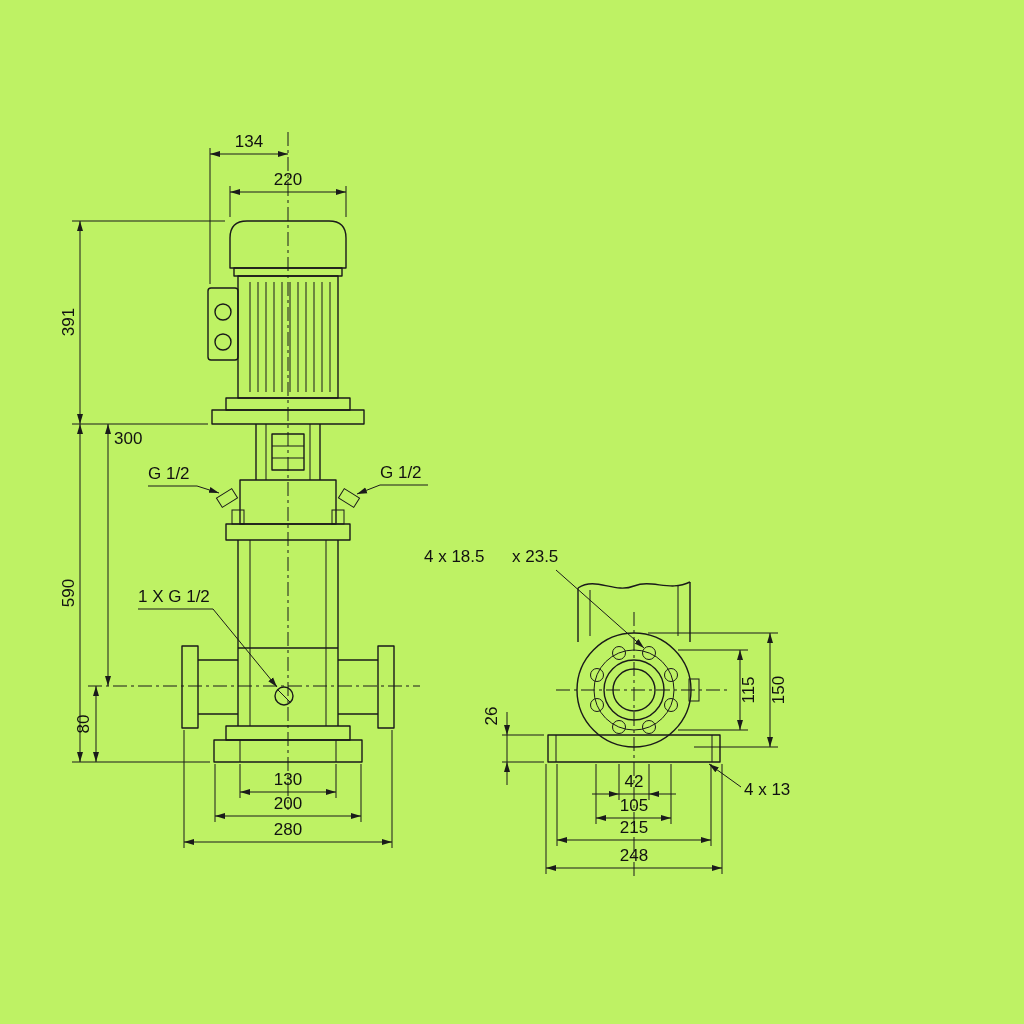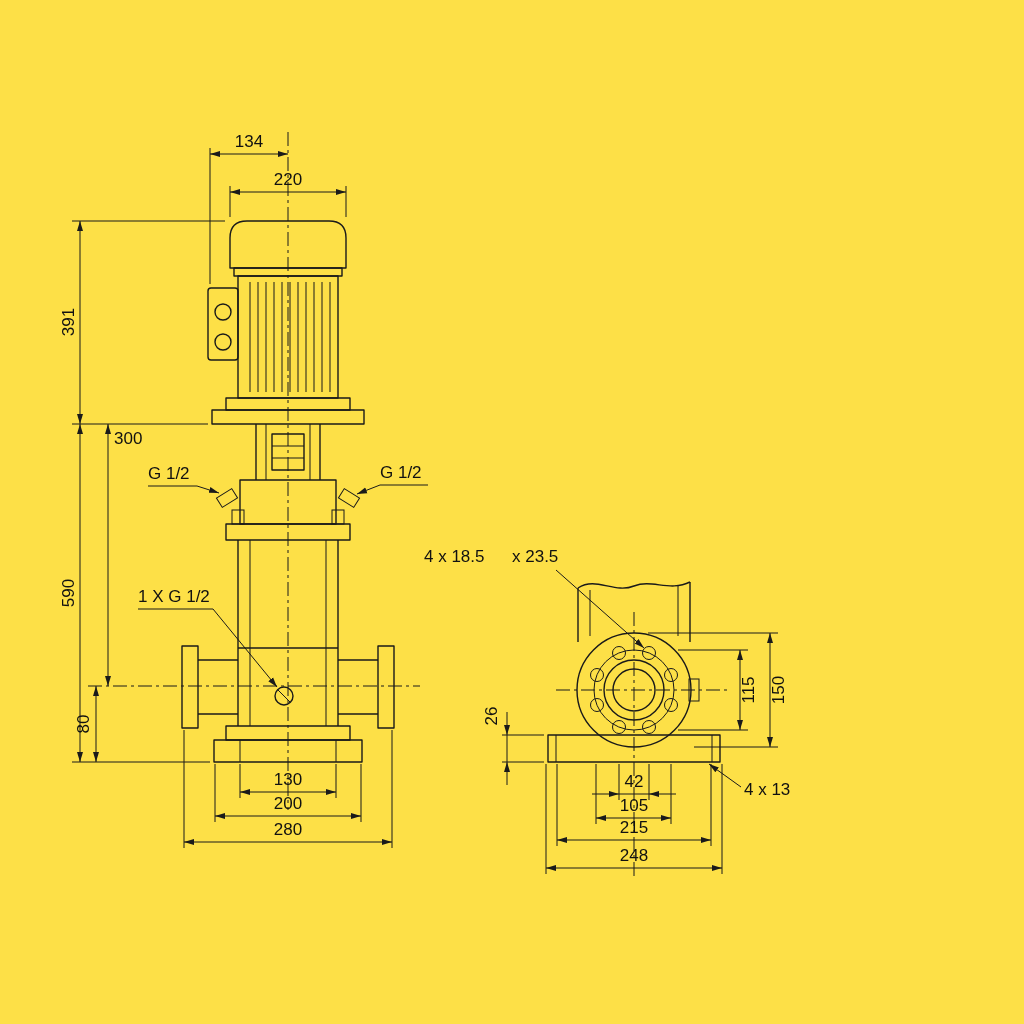--- a/index.html
+++ b/index.html
@@ -1,16 +1,16 @@
 <!DOCTYPE html>
 <html><head>
 <meta charset="utf-8">
 <style>
   html,body{margin:0;padding:0;background:#fff;}
-  .sheet{position:relative;width:1024px;height:1024px;background:#fde047;overflow:hidden;}
+  .sheet{position:relative;width:1024px;height:1024px;background:#bef264;overflow:hidden;}
   svg{display:block;}
   
   .p{stroke:#1a1a1a;stroke-width:1.4;fill:none;stroke-linejoin:round;}
   
   .t{stroke:#1a1a1a;stroke-width:1;fill:none;}
   
   .d{stroke:#1a1a1a;stroke-width:1;fill:none;}
   
   .c{stroke:#1a1a1a;stroke-width:1;fill:none;stroke-dasharray:14 4 3 4;}
   text{font-family:"Liberation Sans",sans-serif;font-size:17px;fill:#111;stroke:none;}

